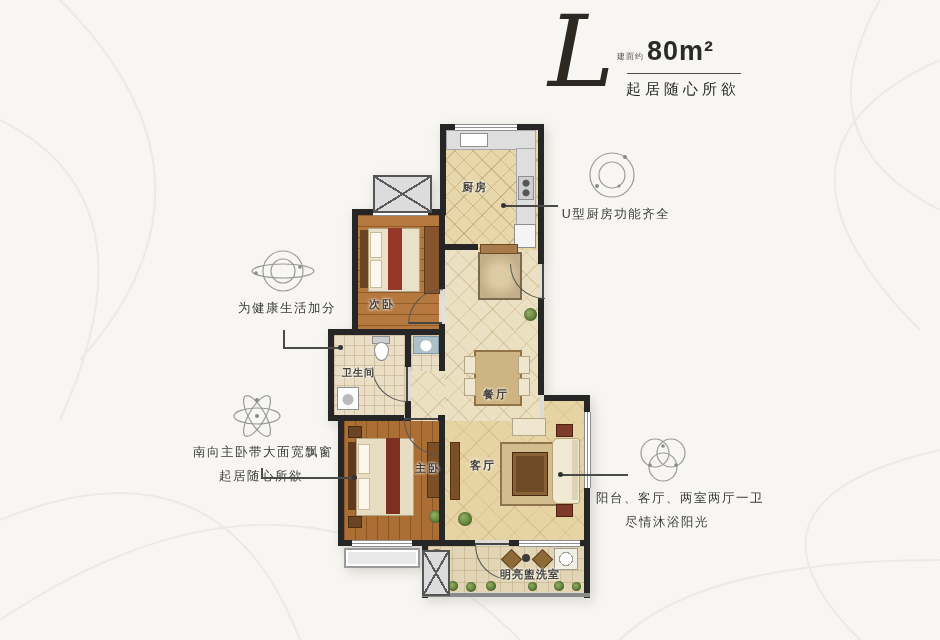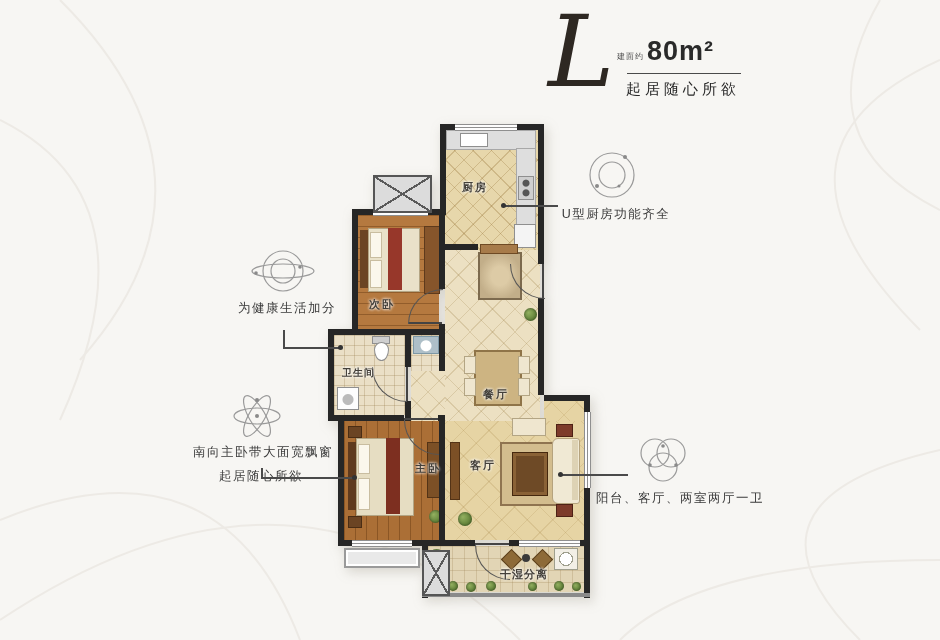--- a/index.html
+++ b/index.html
@@ -199,21 +199,21 @@
 
     <div class="acbox" style="left:45px;top:51px;width:55px;height:34px"></div>
     <div class="acbox" style="left:94px;top:426px;width:24px;height:42px"></div>
 
     <div class="room-label" style="left:134px;top:56px">厨房</div>
     <div class="room-label" style="left:41px;top:173px">次卧</div>
     <div class="room-label" style="left:14px;top:242px;font-size:10px;letter-spacing:1px">卫生间</div>
     <div class="room-label" style="left:155px;top:263px">餐厅</div>
     <div class="room-label" style="left:87px;top:337px">主卧</div>
     <div class="room-label" style="left:142px;top:334px">客厅</div>
-    <div class="room-label" style="left:172px;top:443px;letter-spacing:1px">干湿分离</div>
+    <div class="room-label" style="left:172px;top:443px;letter-spacing:1px">明亮盥洗室</div>
   </div>
 
   <div class="note" style="left:538px;top:148px;width:148px">
     <svg width="54" height="54">
       <g fill="none" stroke="#9a9a9a" stroke-width="1.2">
         <circle cx="27" cy="27" r="22"></circle>
           <circle cx="27" cy="27" r="13"></circle>
       </g>
       <circle cx="40" cy="9" r="2" fill="#8a8a8a"></circle>
         <circle cx="12" cy="38" r="2" fill="#8a8a8a"></circle>
@@ -262,17 +262,18 @@
       <g fill="none" stroke="#9a9a9a" stroke-width="1.2">
         <circle cx="21" cy="17" r="14"></circle>
           <circle cx="37" cy="17" r="14"></circle>
           <circle cx="29" cy="31" r="14"></circle>
       </g>
       <circle cx="29" cy="10" r="1.8" fill="#8a8a8a"></circle>
         <circle cx="42" cy="29" r="1.8" fill="#8a8a8a"></circle>
         <circle cx="16" cy="29" r="1.8" fill="#8a8a8a"></circle>
     </svg>
     <div class="t">阳台、客厅、两室两厅一卫</div>
+    <div class="t">尽情沐浴阳光</div>
   </div>
   <div class="lead" style="left:562px;top:474px;width:66px;height:1.5px"></div>
   <div class="ldot" style="left:558px;top:472px"></div>
 
 </div>
 
 </body></html>

